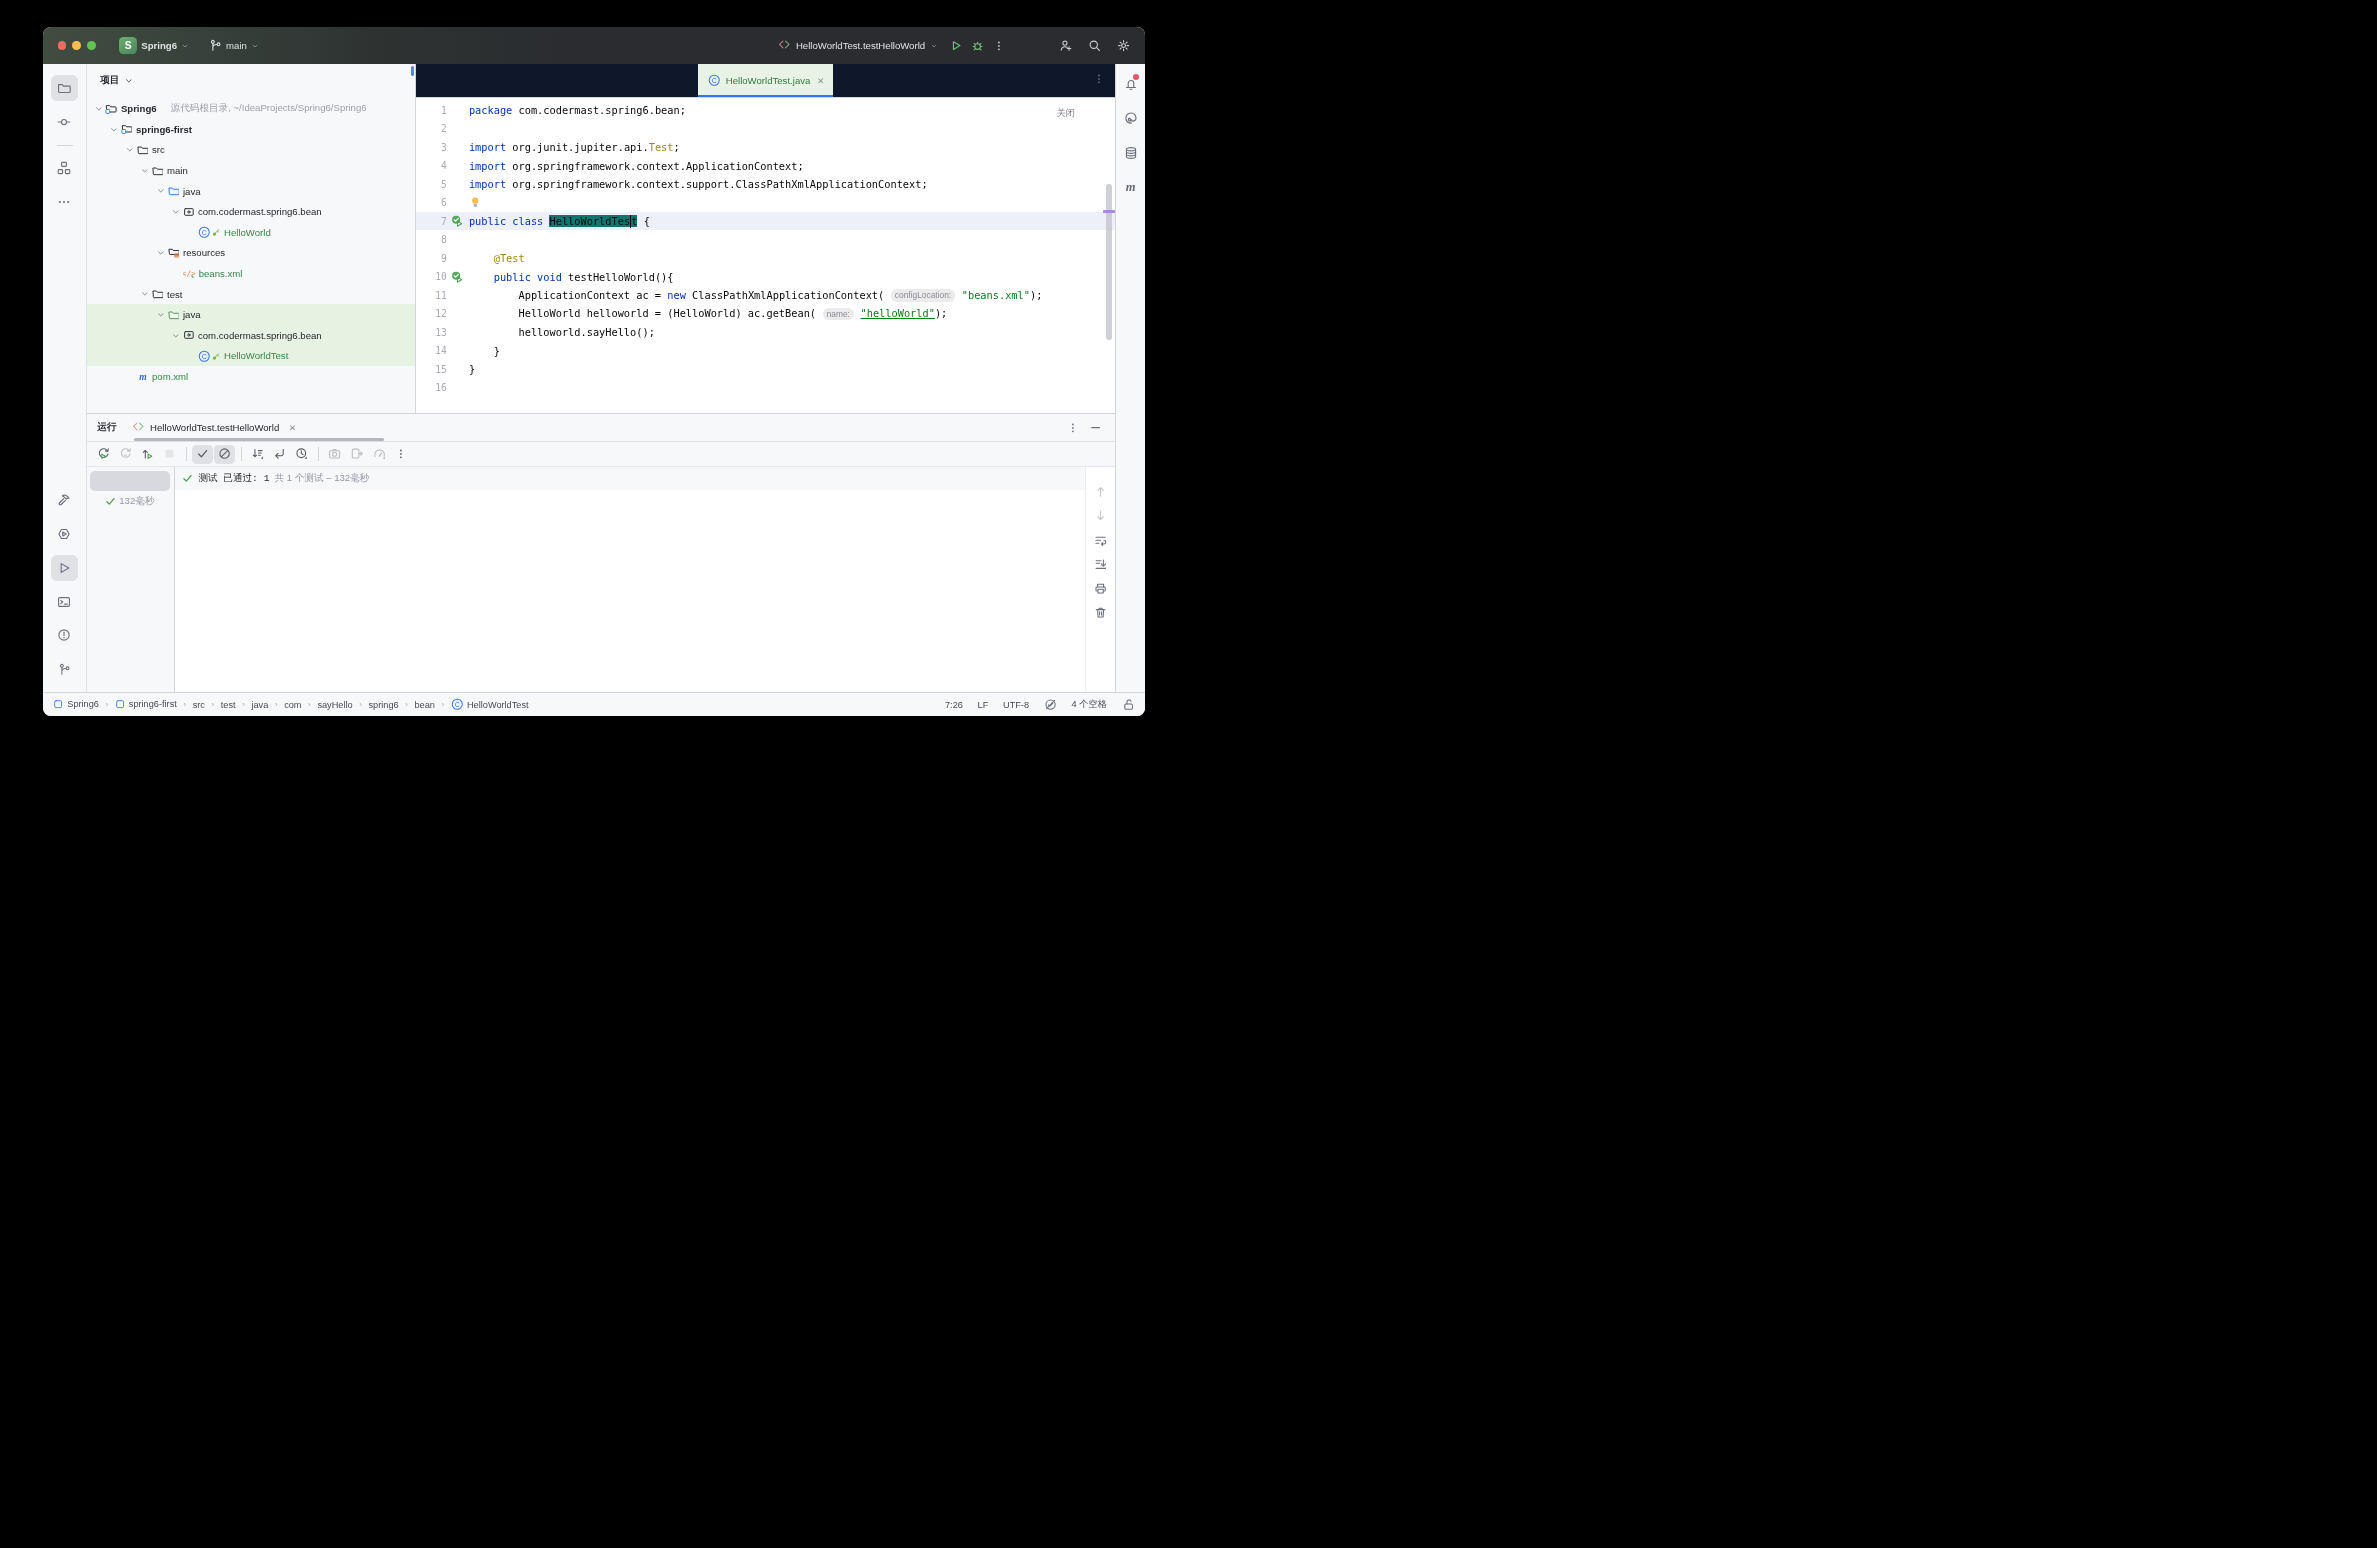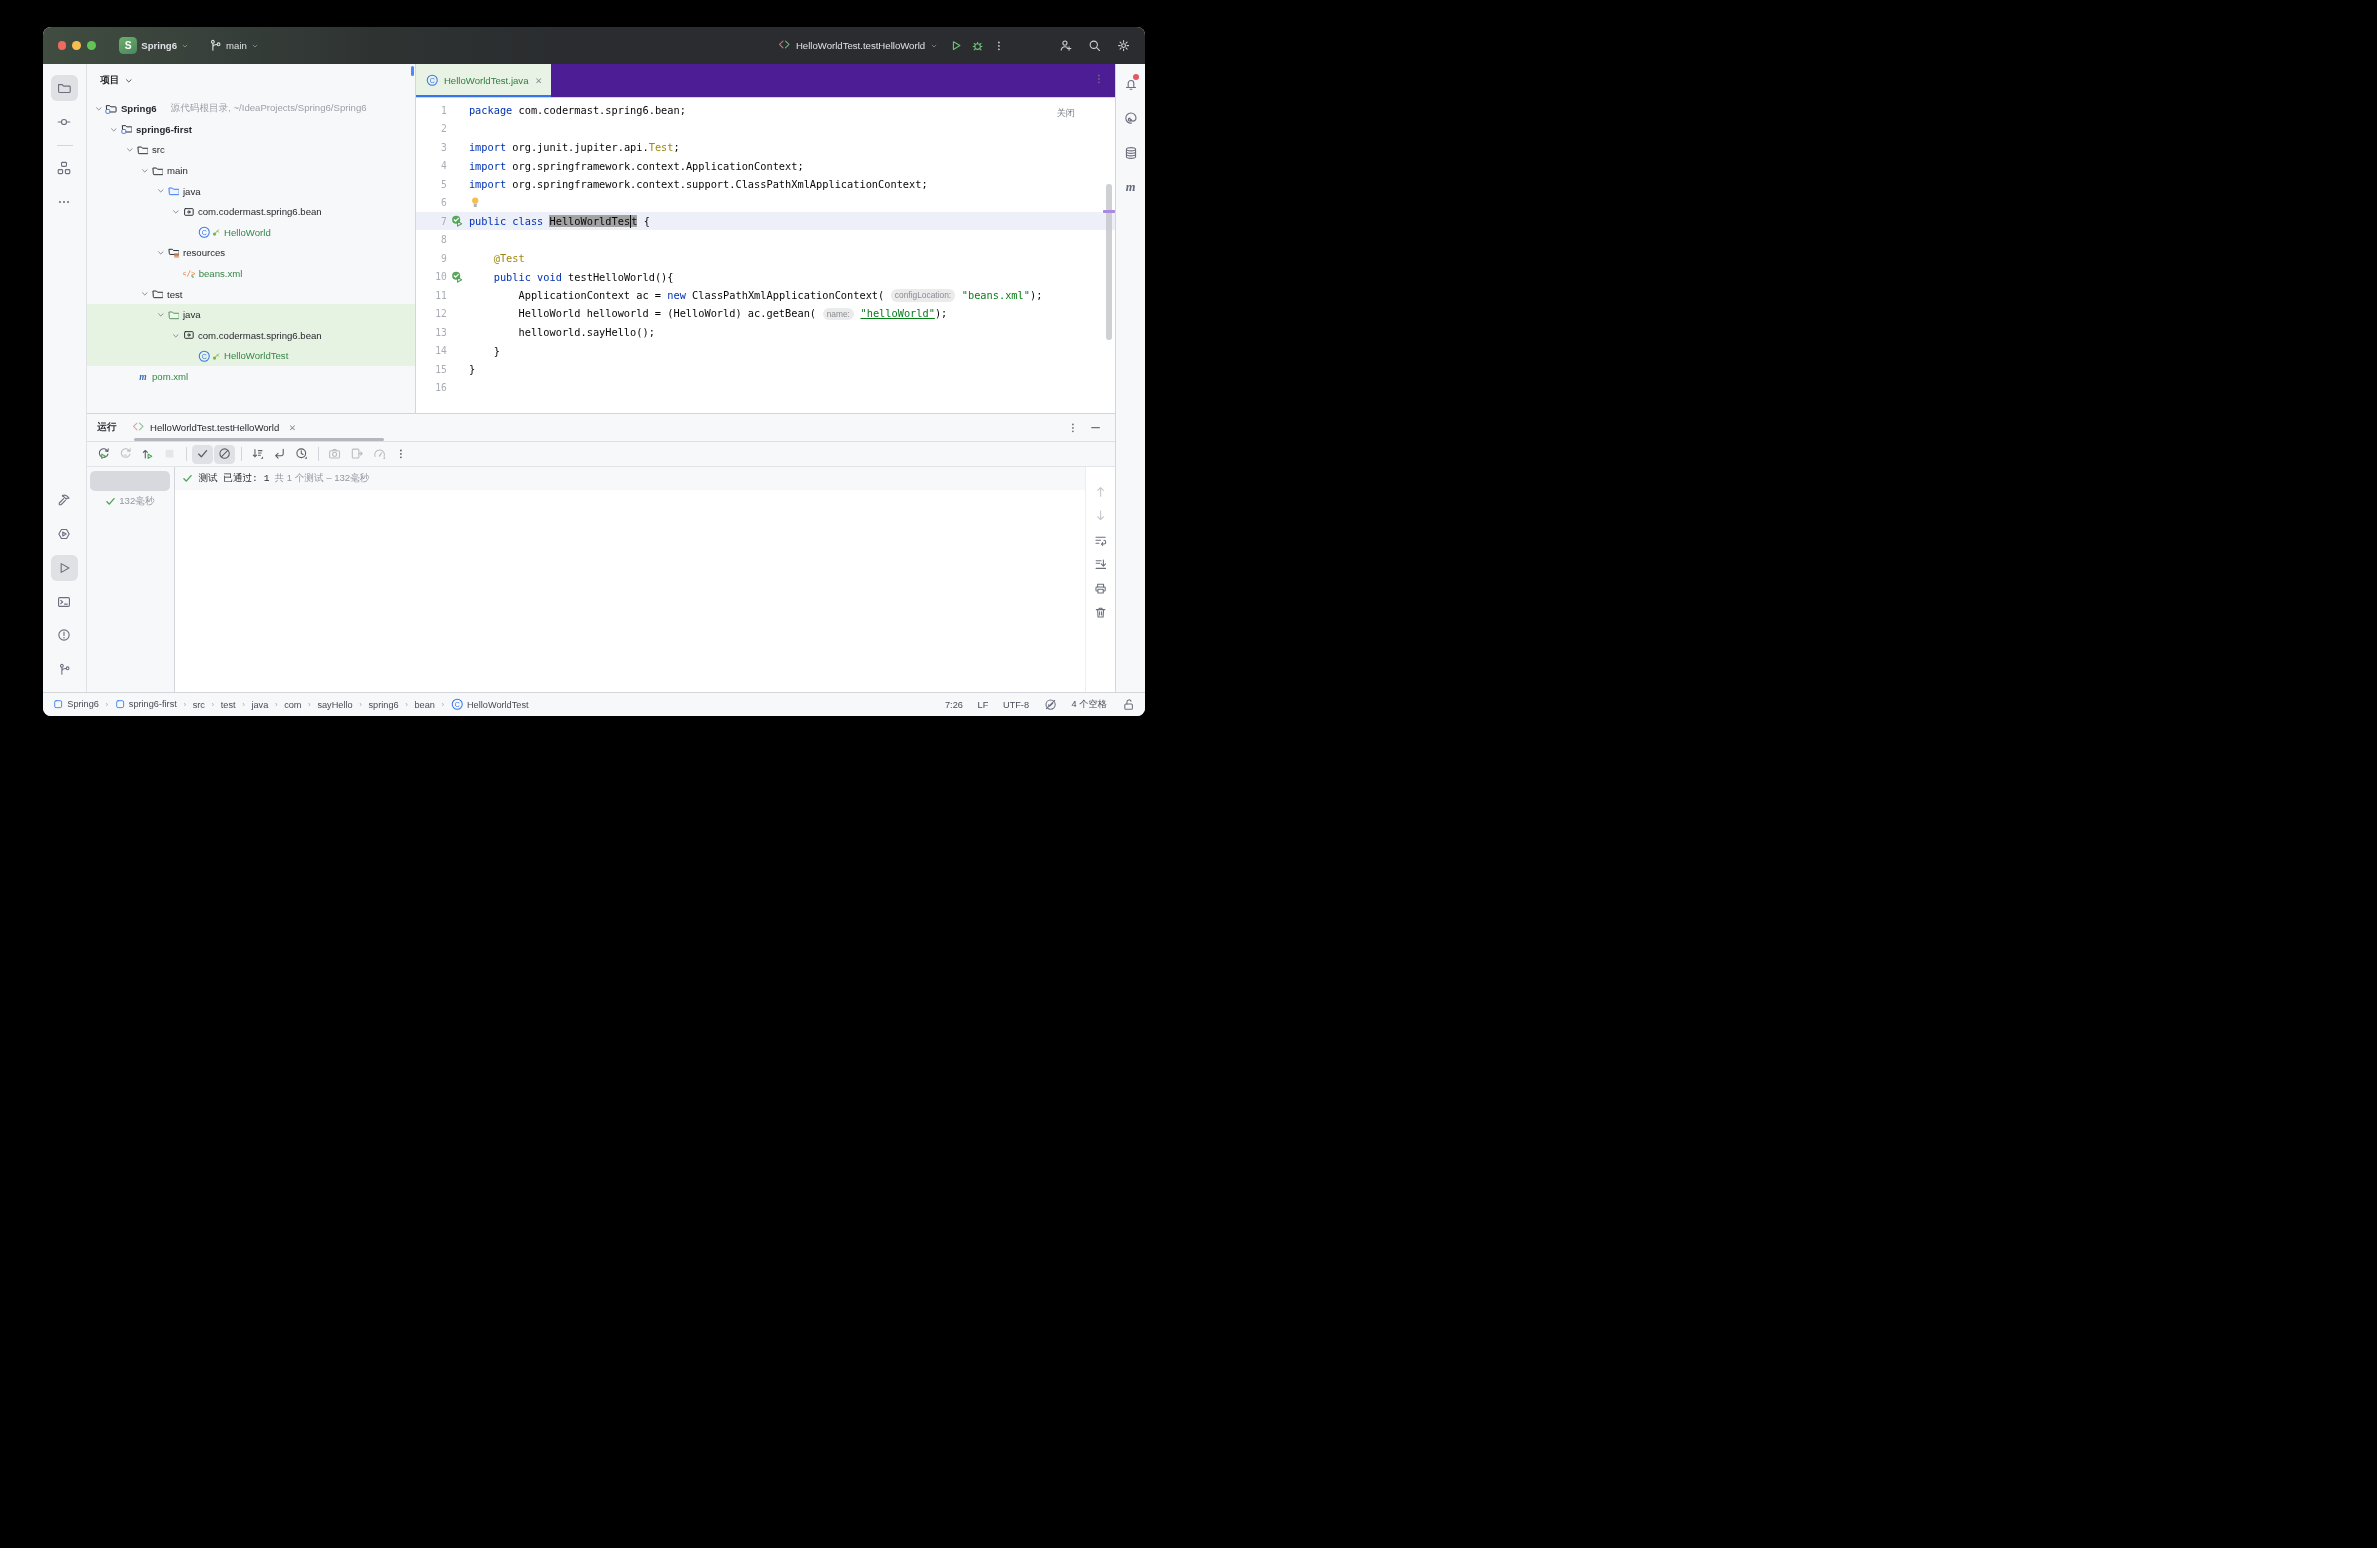--- a/index.html
+++ b/index.html
@@ -41,38 +41,38 @@
   .trow.bold .lbl{font-weight:bold;}
   .trow.green .lbl{color:#368747;}
   .trow .suffix{color:#9DA0A8;margin-left:14px;}
   .trow.band{background:#E7F3E2;}
   .selpill{position:absolute;left:2.9px;right:4.4px;top:0.7px;bottom:0.7px;background:#D7D9DE;border-radius:5.1px;z-index:0;}
   .trow>*{position:relative;z-index:1;}
   .tchev{width:12.5px;height:12.5px;flex:none;display:flex;align-items:center;justify-content:center;color:#6C707E;}
   .tree-sb{position:absolute;right:0.7px;top:0;width:2.9px;height:10.3px;background:#3574F0;border-radius:1.5px;opacity:.85;}
   
   .editor-col{flex:1;min-width:0;background:#fff;display:flex;flex-direction:column;position:relative;}
-  .tabbar{height:33px;flex:none;border-bottom:0.7px solid #D3D5DB;display:flex;align-items:center;background:#4c1d95;position:relative;}
+  .tabbar{height:33px;flex:none;border-bottom:0.7px solid #D3D5DB;display:flex;align-items:center;background:#0f172a;position:relative;justify-content:center;}
   .tab{height:100%;display:flex;align-items:center;gap:5.1px;padding:0 8.8px 0 10.3px;background:#E9F3E5;position:relative;font-size:9.6px;color:#2E7D42;}
   .tab .underline{position:absolute;left:0;right:0;bottom:0;height:2.2px;background:#3574F0;}
   .tab-x{color:#8C8E96;font-size:8.8px;margin-left:1.5px;}
   .tabbar-more{position:absolute;right:10.3px;color:#6C707E;}
   .editor{flex:1;position:relative;overflow:hidden;font-family:"DejaVu Sans Mono",monospace;}
   .close-hint{position:absolute;right:40px;top:8.8px;font-size:9.2px;color:#787C85;font-family:"Liberation Sans",sans-serif;}
   .code{padding-top:2.9px;}
   .code-line{display:flex;height:18.5px;align-items:center;}
   .code-line.cur{background:#EDEFF9;}
   .gutter{width:47px;flex:none;display:flex;align-items:center;justify-content:flex-end;gap:3.7px;padding-right:5.9px;}
   .lnum{color:#A9ACB6;font-size:9.6px;font-family:"DejaVu Sans Mono",monospace;min-width:13.2px;text-align:right;}
   .gico{width:12.5px;height:12.5px;flex:none;}
   .gico.empty{visibility:hidden;}
   .ctext{white-space:pre;font-size:10.3px;color:#080808;}
   .kw{color:#0033B3;}.ann{color:#9E880D;}.str{color:#067D17;}
   .stru{color:#067D17;text-decoration:underline;}
-  .hl{background:#a3a3a3;text-align:center;}
+  .hl{background:#0f766e;text-align:center;}
   .hint{display:inline-block;background:#EBEBEC;color:#8A8D93;border-radius:5.9px;padding:0px 3.7px;margin:0 0.7px;
     font-family:"Liberation Sans",sans-serif;font-size:8.4px;line-height:12.5px;vertical-align:0.7px;}
   .caret{display:inline-block;width:1.2px;height:13.2px;background:#111;vertical-align:-2.9px;}
   .ed-scroll{position:absolute;right:2.9px;top:86px;width:5.9px;height:156px;background:#C6C8CC;border-radius:2.9px;opacity:.85;}
   .ed-mark{position:absolute;right:0px;top:112px;width:12.5px;height:2.9px;background:#A98AE0;border-radius:0.7px;}
   
   .runpanel{height:278px;flex:none;border-top:0.7px solid #D3D5DB;background:#F7F8FA;display:flex;flex-direction:column;}
   .rp-header{height:27px;flex:none;display:flex;align-items:center;border-bottom:0.7px solid #DDDFE4;position:relative;}
   .rp-title{font-weight:bold;font-size:9.6px;color:#27282E;margin:0 16px 0 10.3px;}
   .rp-tab{display:flex;align-items:center;gap:5.1px;font-size:9.6px;color:#27282E;}

